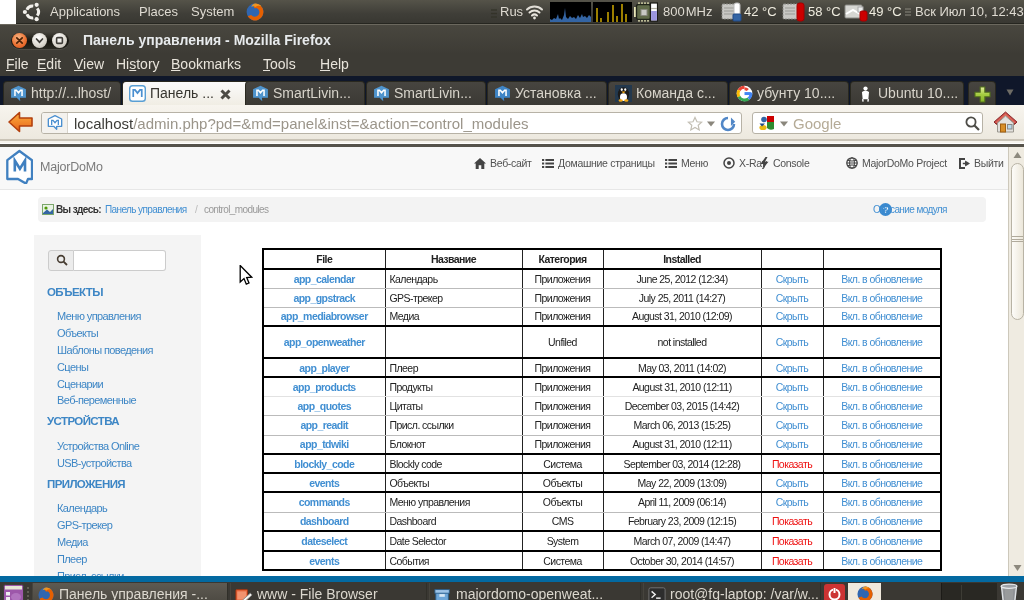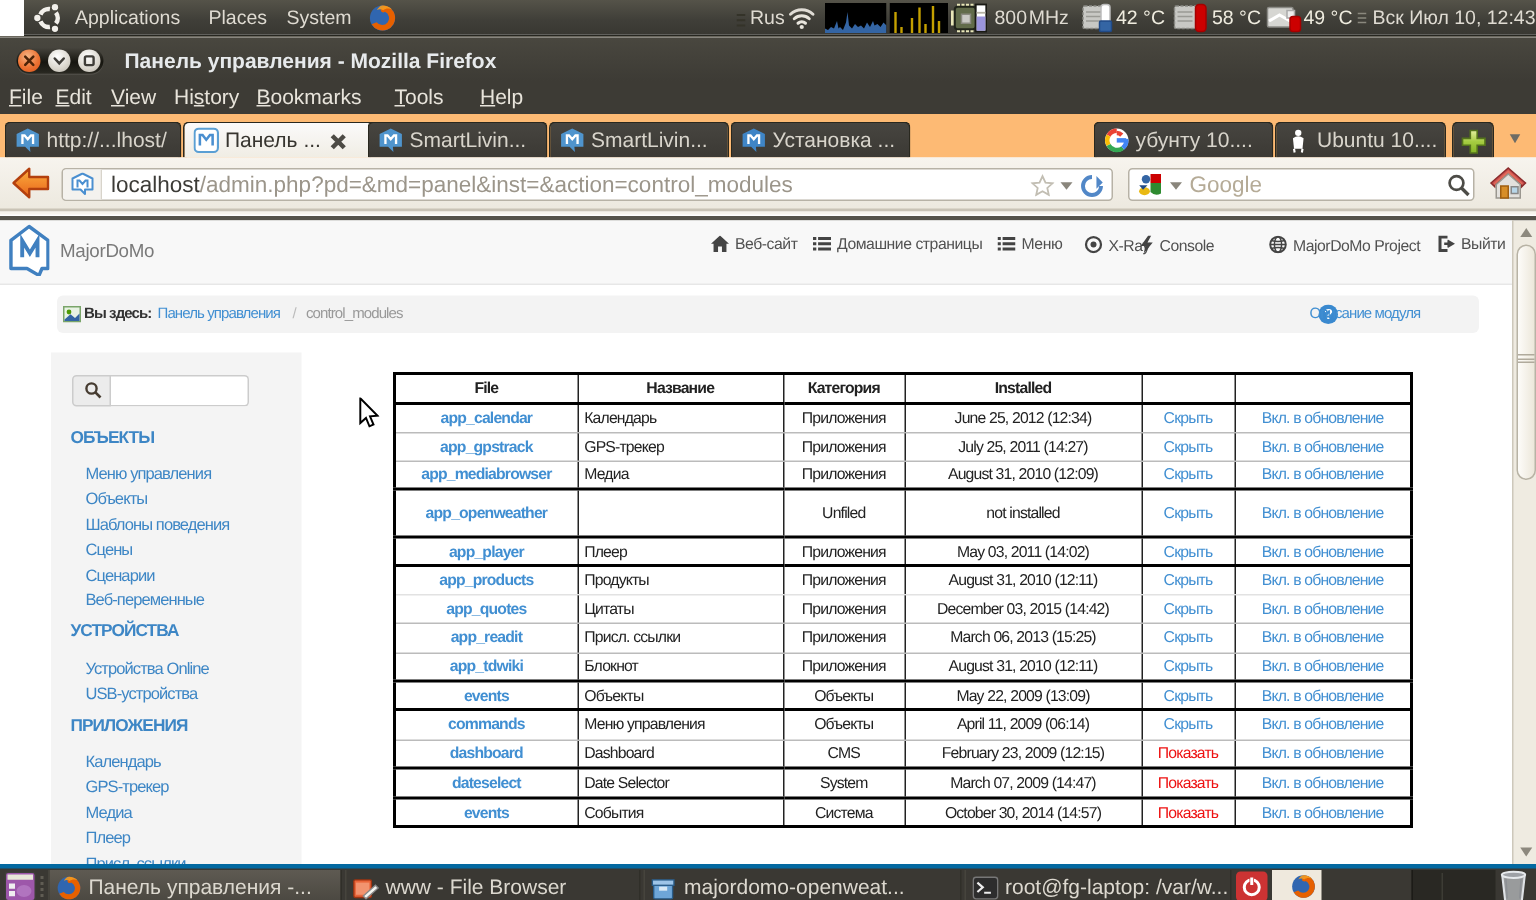--- a/index.html
+++ b/index.html
@@ -20,21 +20,21 @@
 .winbtn{position:absolute;width:15px;height:15px;border-radius:50%;}
 #titlebar .title{position:absolute;left:83px;top:7px;font-weight:bold;font-size:14px;color:#e7eaec;}
 
 
 #menubar{position:absolute;left:0;top:54px;width:1024px;height:22px;background:#3d3b35;
 color:#e8e4db;font-size:14px;}
 #menubar span{position:absolute;top:2px;}
 #menubar u{text-decoration:underline;}
 
 
-#tabbar{position:absolute;left:0;top:76px;width:1024px;height:29px;background:#fdba74;text-align:right;}
+#tabbar{position:absolute;left:0;top:76px;width:1024px;height:29px;background:#0f172a;text-align:right;}
 .tab{position:absolute;top:5px;height:24px;background:linear-gradient(#474540,#3b3934);
 border:1px solid #29281f;border-bottom:none;border-radius:4px 4px 0 0;color:#d8d4cb;
 font-size:14px;overflow:hidden;white-space:nowrap;}
 .tab.active{background:linear-gradient(#fbfafa,#f0ede4);color:#37352f;}
 .tab .ti{position:absolute;left:6px;top:3px;width:17px;height:17px;}
 .tab .tt{position:absolute;left:27px;top:3px;}
 
 
 #navbar{position:absolute;left:0;top:105px;width:1024px;height:36px;
 background:linear-gradient(#f7f4ee,#ece8de);}
@@ -74,21 +74,21 @@
 #mtable tr.g td{border-bottom:1px solid #bbb;}
 #mtable tr.k td{border-bottom:2px solid #000;}
 #mtable tr.l td{border-bottom:1px solid #e2e2e2;}
 a.rd{color:#ee1111;text-decoration:none;}
 
 
 #sbarea{position:absolute;left:1008px;top:147px;width:16px;height:429px;background:#efebe1;border-left:1px solid #cdc8bb;}
 #sthumb{position:absolute;left:2px;top:16px;width:13px;height:157px;background:linear-gradient(90deg,#fdfcf9,#ece7da);border:1px solid #b8b3a5;border-radius:7px;}
 
 
-#taskbar{position:absolute;left:0;top:576px;width:1024px;height:24px;background:#3a3833;border-top:3px solid #0369a1;color:#dcd8cf;font-size:14px;text-align:center;}
+#taskbar{position:absolute;left:0;top:576px;width:1024px;height:24px;background:#3a3833;border-top:6px solid #0369a1;color:#dcd8cf;font-size:14px;}
 .task{position:absolute;top:1px;height:23px;border-left:1px solid #46443d;border-right:1px solid #302f29;font-size:14px;overflow:hidden;white-space:nowrap;}
 .task.active{background:linear-gradient(#5e5a52,#49463f);}
 .task .ic{position:absolute;left:4px;top:3px;}
 .task .tx{position:absolute;left:26px;top:3px;}
 </style></head>
 <body>
 <div id="screen">
 
 <div id="panel">
   <svg class="mi" style="left:6px;top:1px" width="21" height="22" viewBox="0 0 19 22">
@@ -258,20 +258,33 @@
           <path d="M7 15.5 L7 7.5 L9 7.5 L12 11 L15 7.5 L17 7.5 L17 15.5" fill="none" stroke="#fff" stroke-width="2.2"></path>
         </svg>
         <span class="tt">SmartLivin...</span>
       </div>
       <div class="tab" style="left:487px;width:120px">
         <svg class="ti" viewBox="0 0 24 24">
           <path d="M12 1 L22.5 6 L22.5 18 L14 18 L14.5 23 L9.5 18 L1.5 18 L1.5 6 Z" fill="#3f85c6"></path>
           <path d="M7 15.5 L7 7.5 L9 7.5 L12 11 L15 7.5 L17 7.5 L17 15.5" fill="none" stroke="#fff" stroke-width="2.2"></path>
         </svg>
         <span class="tt">Установка ...</span>
+      </div>
+      <div class="tab" style="left:608px;width:120px">
+        <svg class="ti" viewBox="0 0 24 24">
+          <rect x="0" y="0" width="24" height="24" fill="#23384d"></rect>
+          <ellipse cx="12" cy="13" rx="8" ry="10" fill="#1a1a1a"></ellipse>
+          <ellipse cx="12" cy="17" rx="5" ry="5.5" fill="#fff"></ellipse>
+          <ellipse cx="9.5" cy="6.5" rx="1.5" ry="2" fill="#fff"></ellipse>
+          <ellipse cx="14.5" cy="6.5" rx="1.5" ry="2" fill="#fff"></ellipse>
+          <path d="M9 9 L15 9 L12 12 Z" fill="#f5a913"></path>
+          <ellipse cx="8" cy="22" rx="3" ry="1.8" fill="#f5a913"></ellipse>
+          <ellipse cx="16" cy="22" rx="3" ry="1.8" fill="#f5a913"></ellipse>
+        </svg>
+        <span class="tt">Команда с...</span>
       </div>
       <div class="tab" style="left:729px;width:120px">
         <svg class="ti" viewBox="0 0 24 24">
           <circle cx="12" cy="12" r="11" fill="#fff"></circle>
           <g stroke-width="4.2" fill="none">
             <path d="M12 3.1 a8.9 8.9 0 0 0-7.7 4.45" stroke="#ea4335"></path>
             <path d="M4.3 7.55 a8.9 8.9 0 0 0 0 8.9" stroke="#fbbc05"></path>
             <path d="M4.3 16.45 a8.9 8.9 0 0 0 13.4 2.9" stroke="#34a853"></path>
             <path d="M17.7 19.35 a8.9 8.9 0 0 0 3.1-8.35" stroke="#4285f4"></path>
           </g>
@@ -527,20 +540,28 @@
           </tr>
           <tr class="k" style="height:19px">
             <td><a class="bl" href="#">app_tdwiki</a></td>
             <td class="n">Блокнот</td>
             <td>Приложения</td>
             <td>August 31, 2010 (12:11)</td>
             <td><a class="bl" href="#">Скрыть</a></td>
             <td><a class="bl" href="#">Вкл. в обновление</a></td>
           </tr>
           <tr class="k" style="height:19px">
+            <td><a class="bl" href="#">blockly_code</a></td>
+            <td class="n">Blockly code</td>
+            <td>Система</td>
+            <td>September 03, 2014 (12:28)</td>
+            <td><a class="rd" href="#">Показать</a></td>
+            <td><a class="bl" href="#">Вкл. в обновление</a></td>
+          </tr>
+          <tr class="k" style="height:19px">
             <td><a class="bl" href="#">events</a></td>
             <td class="n">Объекты</td>
             <td>Объекты</td>
             <td>May 22, 2009 (13:09)</td>
             <td><a class="bl" href="#">Скрыть</a></td>
             <td><a class="bl" href="#">Вкл. в обновление</a></td>
           </tr>
           <tr class="g" style="height:20px">
             <td><a class="bl" href="#">commands</a></td>
             <td class="n">Меню управления</td>

